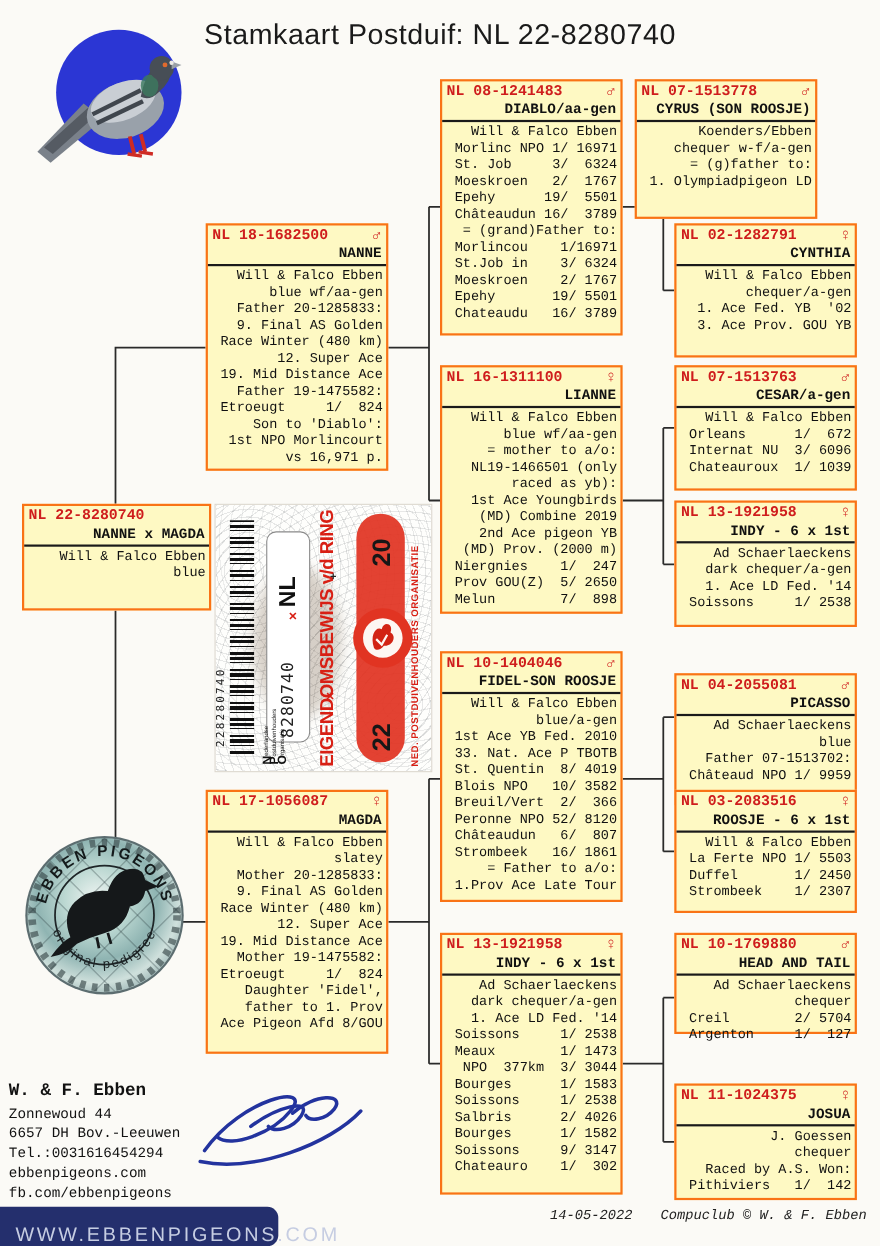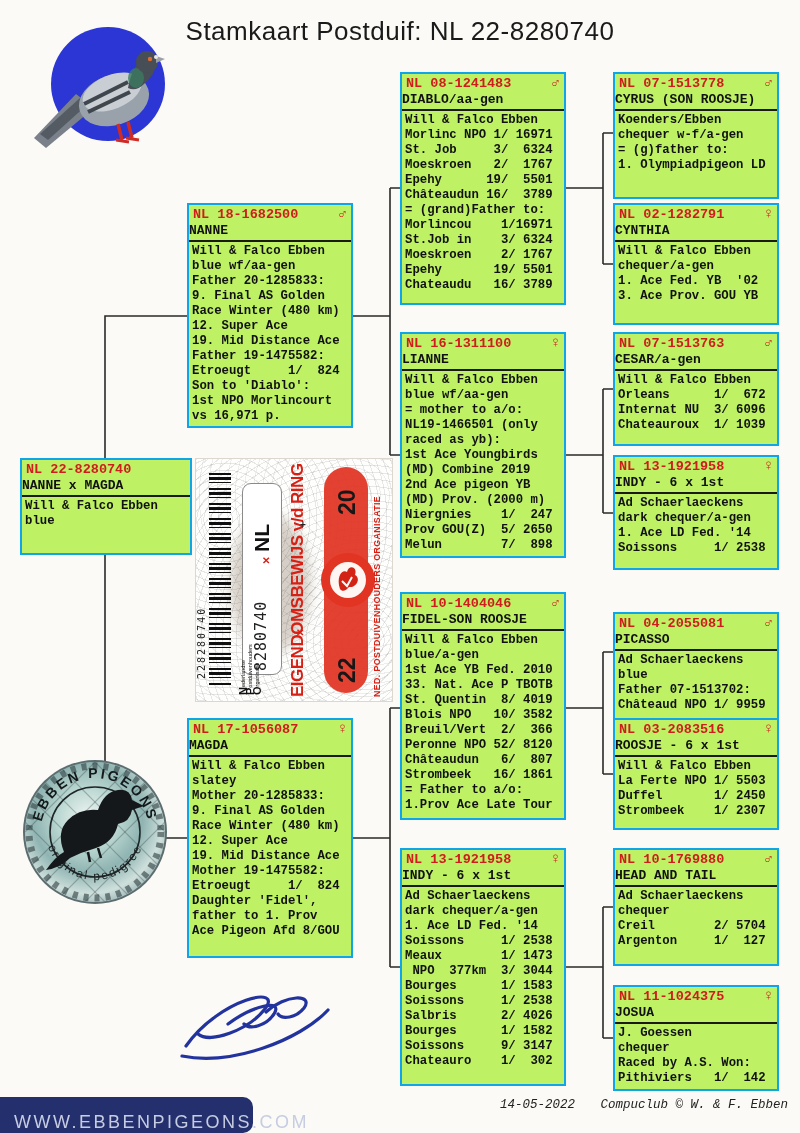--- a/index.html
+++ b/index.html
@@ -3,45 +3,45 @@
 <meta charset="utf-8">
 <style>
   html,body{margin:0;padding:0;}
   body{background:#e8e6e0;}
   .page{position:relative;width:800px;height:1133px;background:#fbfaf6;overflow:hidden;
         font-family:"Liberation Sans",sans-serif;}
   
   .title{position:absolute;left:0;right:0;top:16px;text-align:center;
          font-size:26px;color:#1a1a1a;letter-spacing:0.5px;}
   
-  .pbox{position:absolute;width:166px;border:2px solid #0ea5e9;box-sizing:border-box;
-        background:#bef264;}
+  .pbox{position:absolute;width:166px;border:2px solid #f97316;box-sizing:border-box;
+        background:#fef9c3;text-align:right;}
   .pbox-head{display:flex;justify-content:space-between;align-items:center;
              padding:2px 4px 0 4px;font-family:"Liberation Mono","DejaVu Sans Mono",monospace;
              font-weight:bold;font-size:13.5px;color:#cf1d1d;}
   .pbox-head .sex{font-size:15px;line-height:14px;}
   .pbox-name{font-family:"Liberation Mono","DejaVu Sans Mono",monospace;font-weight:bold;
              font-size:13px;color:#111;padding:1px 4px 2px 0;border-bottom:2px solid #1a1a1a;}
-  .pbox-body{padding:2px 3px;font-weight:bold;}
+  .pbox-body{padding:2px 3px;}
   .pline{font-family:"Liberation Mono","DejaVu Sans Mono",monospace;font-size:12.3px;
          line-height:15px;color:#111;white-space:pre;}
   .box-0{left:20px;top:458px;height:97px;width:172px;}
   .box-1{left:187px;top:203px;height:225px;}
   .box-2{left:187px;top:718px;height:240px;}
   .box-3{left:400px;top:72px;height:233px;}
   .box-4{left:400px;top:332px;height:226px;}
   .box-5{left:400px;top:592px;height:228px;}
   .box-6{left:400px;top:848px;height:238px;}
-  .box-7{left:613px;top:72px;height:127px;}
+  .box-7{left:577px;top:72px;height:127px;}
   .box-8{left:613px;top:203px;height:122px;}
   .box-9{left:613px;top:332px;height:114px;}
   .box-10{left:613px;top:455px;height:115px;}
   .box-11{left:613px;top:592px;height:120px;margin-top:20px;}
   .box-12{left:613px;top:718px;height:112px;}
-  .box-13{left:613px;top:848px;height:118px;}
+  .box-13{left:613px;top:848px;height:92px;}
   .box-14{left:613px;top:985px;height:106px;}
   .connectors{position:absolute;left:0;top:0;pointer-events:none;}
   
   .photo{position:absolute;left:30px;top:20px;}
   
   .stamp{position:absolute;left:196px;top:459px;width:196px;height:242px;background:#fefefc;
          box-shadow:0 0 0 1px #ddd8cf;overflow:hidden;}
   .guilloche{position:absolute;inset:0;
     background:
       repeating-radial-gradient(circle at 15% 25%, rgba(90,95,100,.14) 0 1px, transparent 1px 7px),
@@ -429,20 +429,28 @@
     <text font-family="Liberation Sans, sans-serif" font-size="14" font-weight="bold" fill="#141a1b" letter-spacing="2.5">
       <textPath href="#arcT" startOffset="50%" text-anchor="middle">EBBEN PIGEONS</textPath>
     </text>
     <text font-family="Liberation Sans, sans-serif" font-size="12" fill="#1b2224" letter-spacing="2">
       <textPath href="#arcB" startOffset="50%" text-anchor="middle">original pedigree</textPath>
     </text>
     <path d="M52,132 Q42,142 28,144 Q38,130 46,126 Q38,106 50,94 Q62,82 80,84 Q86,66 100,64 Q112,62 114,74 L126,80 114,84 Q112,96 100,98 Q96,116 78,122 Q64,126 52,132 Z" fill="#15181a"></path>
     <path d="M70,126 l2,10 M80,122 l3,10" stroke="#15181a" stroke-width="2.5" fill="none"></path>
   </svg>
 
+  <div class="owner">
+    <div class="owner-name">W. &amp; F. Ebben</div>
+    <div class="owner-line">Zonnewoud 44</div>
+    <div class="owner-line">6657 DH  Bov.-Leeuwen</div>
+    <div class="owner-line">Tel.:0031616454294</div>
+    <div class="owner-line">ebbenpigeons.com</div>
+    <div class="owner-line">fb.com/ebbenpigeons</div>
+  </div>
 
   <svg class="signature" width="170" height="95" viewBox="0 0 170 95">
     <g stroke="#23339e" stroke-width="3.2" fill="none" stroke-linecap="round">
       <path d="M18,66 C52,18 118,4 96,30 C80,50 42,64 30,54"></path>
       <path d="M60,44 C84,26 116,18 106,34 C98,46 82,50 76,44"></path>
       <path d="M98,32 C118,14 146,14 136,28 C128,38 114,40 110,34"></path>
       <path d="M14,76 C64,86 132,60 160,30"></path>
     </g>
   </svg>
 

